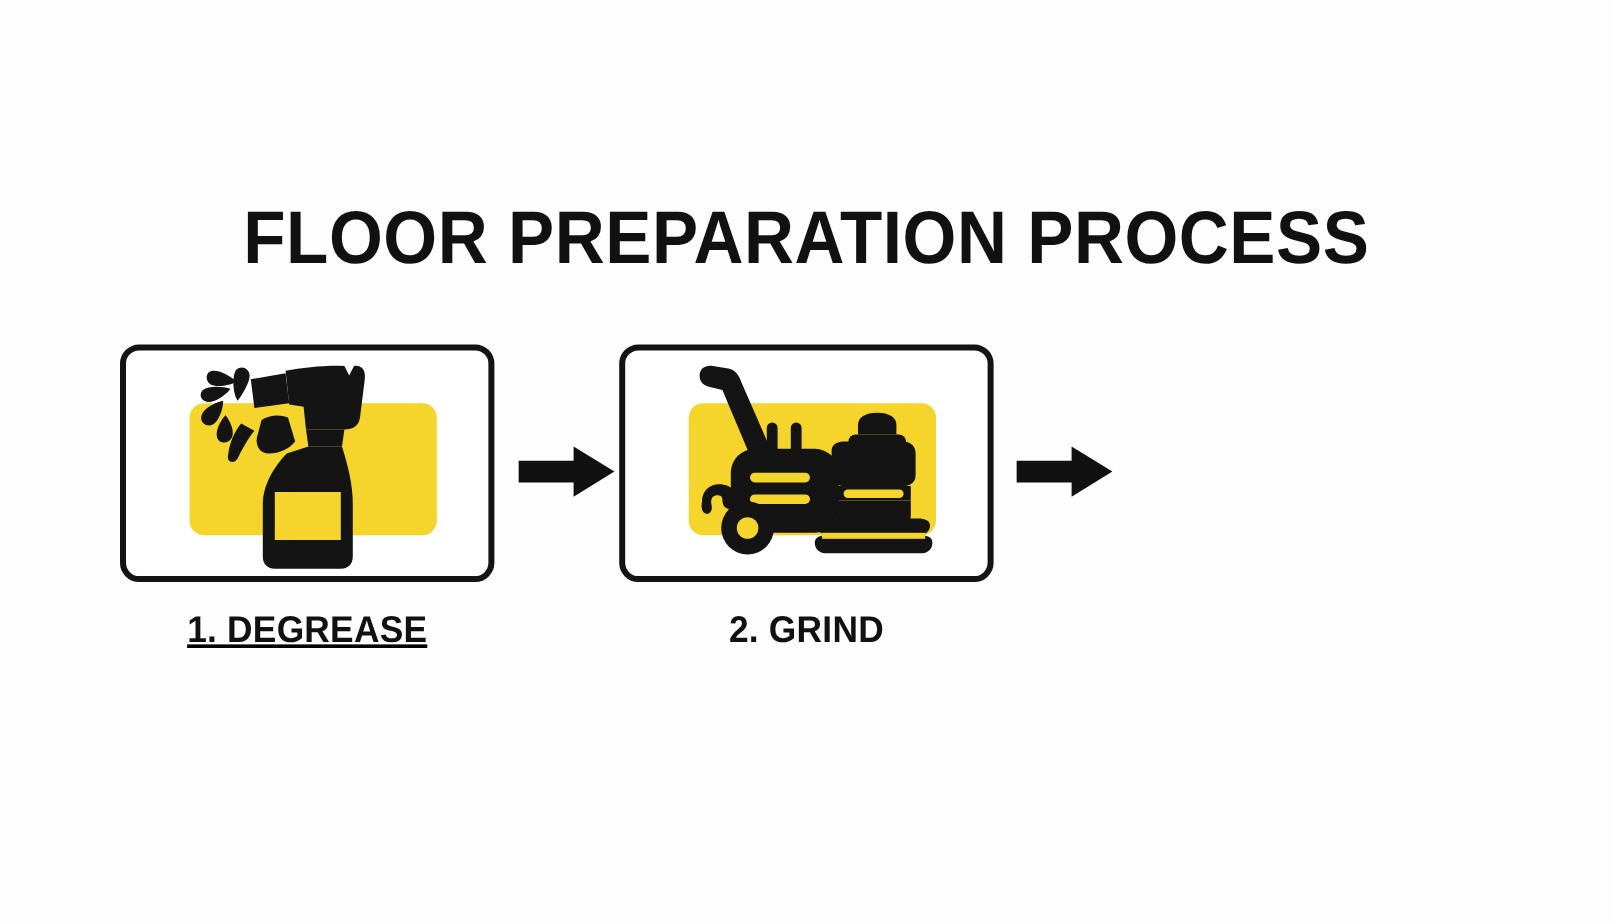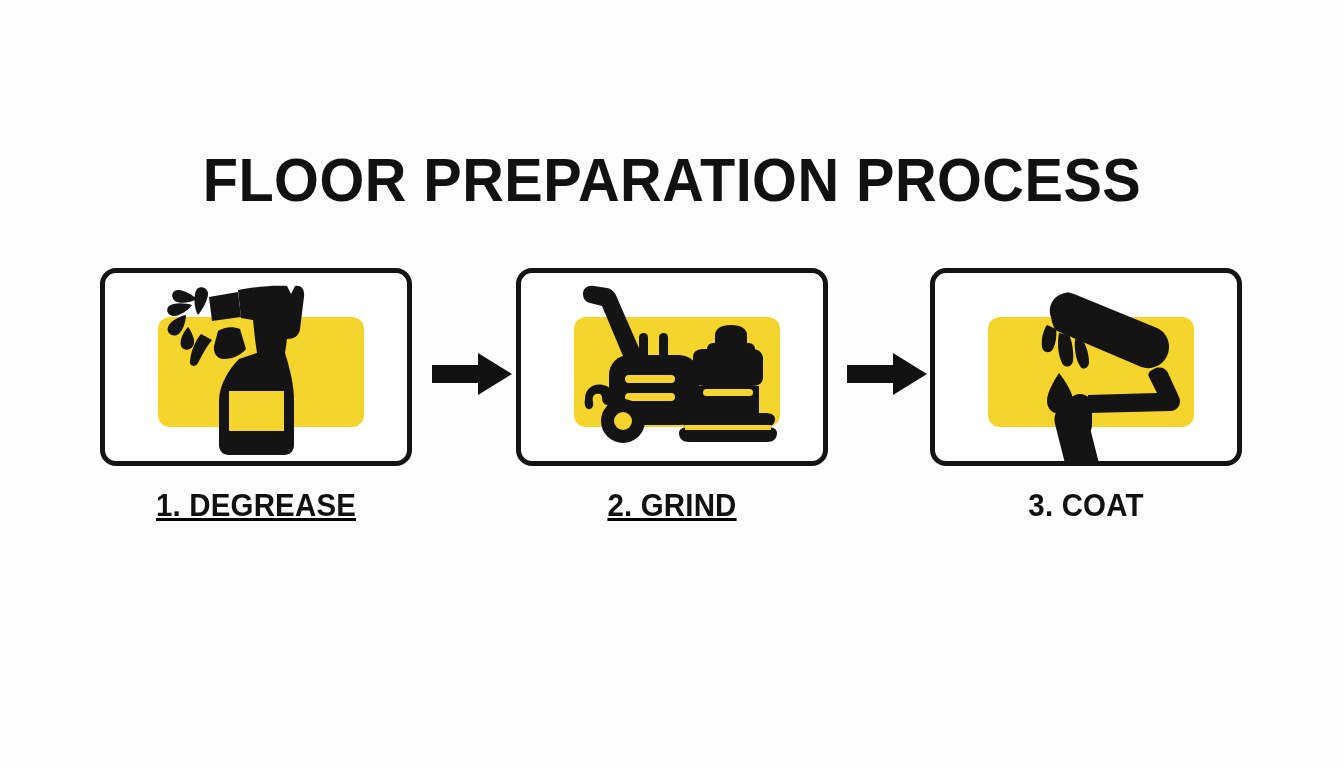--- a/index.html
+++ b/index.html
@@ -11,20 +11,21 @@
     height: 768px;
     background: #fdfdfe;
     font-family: "Liberation Sans", sans-serif;
     overflow: hidden;
   }
   #infographic {
     position: relative;
     width: 1344px;
     height: 592px;
     background: #fdfdfe;
+    margin-top: 19px;
   }
 
   
   #title {
     position: absolute;
     left: 0;
     top: 144px;
     width: 1344px;
     text-align: center;
     font-family: "Liberation Sans", sans-serif;
@@ -46,21 +47,21 @@
     width: 1344px;
     height: 260px;
   }
 
   .step {
     position: absolute;
     top: 0;
     width: 320px;
   }
   .step-1 { left: 100px; text-decoration: underline; }
-  .step-2 { left: 516px; text-decoration: underline; }
+  .step-2 { left: 516px; }
   .step-3 { left: 930px; }
 
   .card {
     position: relative;
     width: 312px;
     height: 198px;
     box-sizing: border-box;
     border: 5px solid #141414;
     border-radius: 16px;
     background: #ffffff;
@@ -213,59 +214,20 @@
                        C256 166 252 169 246 169 L168 169 C162 169 158 166 158 160 Z"></path>
 
               <rect x="164" y="152" width="86" height="5" fill="#f5d42b"></rect>
             </g>
           </svg>
         </div>
       </div>
       <div class="step-label">2. GRIND</div>
     </div>
 
-    <div class="step step-3">
-      <div class="card">
-        <div class="card-plate"></div>
-        <div class="card-art">
-          <svg viewBox="0 0 302 188" xmlns="http://www.w3.org/2000/svg">
-            <g fill="#141414">
-
-              <path d="M116 44 C112 33 119 22 130 20 C133 19 136 20 139 21
-                       L222 55 C233 60 237 73 232 83 C227 94 214 98 204 93
-                       L122 58 C119 56 117 50 116 44 Z"></path>
-
-              <path d="M112 52 C108 58 106 66 107 74 C108 80 115 81 118 76
-                       C121 70 122 62 121 56 Z"></path>
-              <path d="M124 60 C122 70 123 82 127 90 C130 96 137 94 138 88
-                       C139 79 137 68 134 62 Z"></path>
-              <path d="M140 66 C139 76 141 87 145 93 C148 98 154 95 154 89
-                       C154 81 151 72 148 68 Z"></path>
-
-              <path d="M124 100 C118 109 112 120 112 128 C112 136 118 141 125 141
-                       C132 141 138 136 138 128 C138 120 131 109 124 100 Z"></path>
-
-              <path d="M219 96 C224 93 231 95 233 100 L244 124 C247 131 243 137 236 138
-                       L153 140 L153 122 L222 120 L214 104 C212 100 215 98 219 96 Z"></path>
-
-              <path d="M145 121 C152 121 157 126 157 133 L157 152
-                       C157 159 152 164 145 164 C138 164 133 159 133 152
-                       L133 133 C133 126 138 121 145 121 Z"></path>
-
-              <path d="M131 132 C140 129 150 134 152 143 L170 214
-                       C172 223 167 232 158 234 C149 237 140 231 138 222
-                       L120 151 C118 142 122 135 131 132 Z"></path>
-
-              <ellipse cx="159" cy="220" rx="9" ry="8" fill="#ffffff" transform="rotate(-14 159 220)"></ellipse>
-            </g>
-          </svg>
-        </div>
-      </div>
-      <div class="step-label">3. COAT</div>
-    </div>
 
   </div>
 
   <div class="arrow arrow-1">
     <svg viewBox="0 0 80 44" xmlns="http://www.w3.org/2000/svg">
       <path d="M0 13 L46 13 L46 1 L80 22 L46 43 L46 31 L0 31 Z" fill="#111111"></path>
     </svg>
   </div>
 
   <div class="arrow arrow-2">

